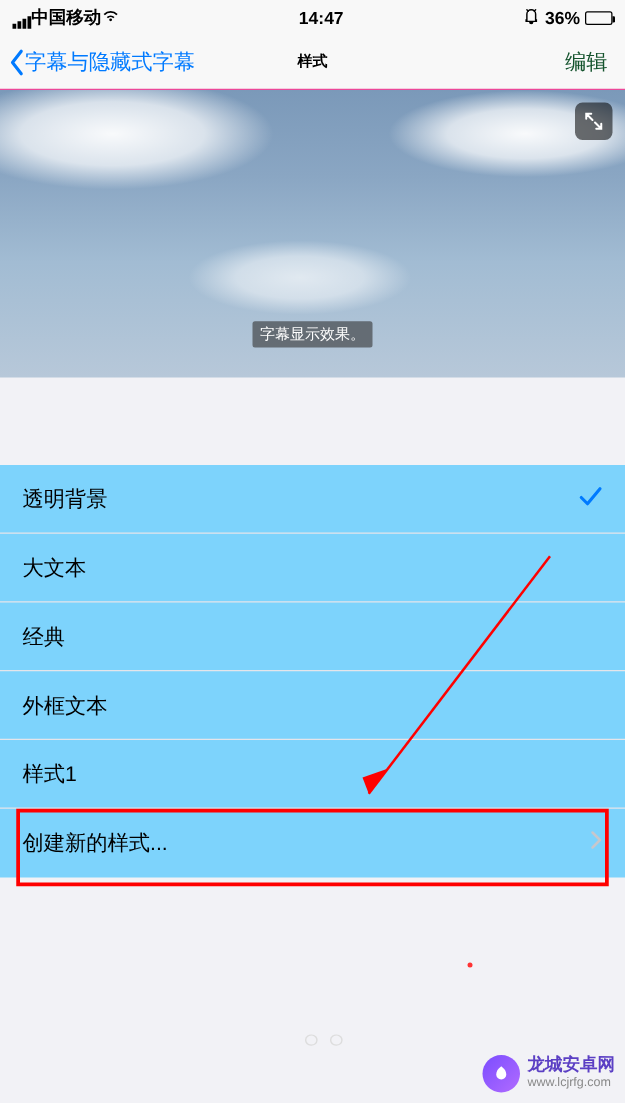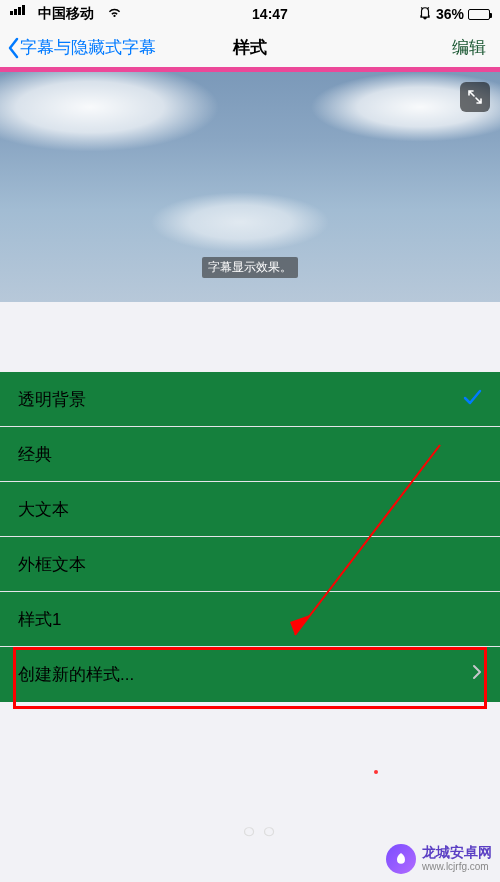--- a/index.html
+++ b/index.html
@@ -16,55 +16,55 @@
   .status-bar {
     height: 28px;
     background: #f8f8f8;
     display: flex;
     align-items: center;
     justify-content: space-between;
     padding: 0 10px;
     font-size: 14px;
     font-weight: 600;
   }
-  .status-left { display: flex; align-items: flex-start; gap: 13px; }
+  .status-left { display: flex; align-items: flex-end; gap: 0; }
   .status-right { display: flex; align-items: center; gap: 4px; text-align: right; }
   .signal-bars { display: inline-flex; align-items: flex-end; gap: 1px; }
   .signal-bars span { width: 3px; background: #000; display: inline-block; }
   .signal-bars span:nth-child(1){height:4px}
   .signal-bars span:nth-child(2){height:6px}
   .signal-bars span:nth-child(3){height:8px}
   .signal-bars span:nth-child(4){height:10px}
   .wifi-ic svg { width:15px; height:15px; }
   .batt-box { width:22px; height:11px; border:1px solid #000; border-radius:2px; position:relative; }
   .batt-box::after{content:"";position:absolute;right:-3px;top:3px;width:2px;height:5px;background:#000;border-radius:0 1px 1px 0;}
   .batt-fill{height:100%;width:36%;background:#000;}
 
   
   .nav-bar {
     height: 44px;
     background: #f8f8f8;
     display: flex;
     align-items: center;
-    border-bottom: 5px solid #ec4899;
+    border-bottom: 1px solid #ec4899;
     position: relative;
   }
   .nav-back {
     display: flex;
     align-items: center;
     color: #007aff;
     font-size: 17px;
     padding-left: 6px;
   }
   .nav-back svg { width: 14px; height: 22px; }
   .nav-title {
     position: absolute;
     left: 50%;
     transform: translateX(-50%);
-    font-size: 17px;
+    font-size: 12px;
     font-weight: 600;
   }
   .nav-edit {
     margin-left: auto;
     color: #14532d;
     font-size: 17px;
     padding-right: 14px;
   }
 
   
@@ -97,21 +97,21 @@
     color:#fff;
     font-size:12px;
     padding:2px 6px;
     border-radius:2px;
   }
 
   
   .gap { height: 70px; background:#f2f2f6; }
 
   
-  .list { background:#15803d; }
+  .list { background:#7dd3fc; }
   .row {
     min-height:55px;
     padding: 0 18px;
     display:flex;
     align-items:center;
     font-size:17px;
     border-bottom:1px solid #e5e5ea;
     position:relative;
   }
   .row:last-child { border-bottom: none; }
@@ -213,24 +213,24 @@
 <div class="list">
   <div class="row">
     <span>透明背景</span>
     <span class="check">
       <svg viewBox="0 0 20 20">
           <path d="M3 11l5 5L18 4" stroke="#007aff" stroke-width="2.5" fill="none" stroke-linecap="round" stroke-linejoin="round"></path>
         </svg>
     </span>
   </div>
   <div class="row">
+    <span>大文本</span>
+  </div>
+  <div class="row">
     <span>经典</span>
-  </div>
-  <div class="row">
-    <span>大文本</span>
   </div>
   <div class="row">
     <span>外框文本</span>
   </div>
   <div class="row">
     <span>样式1</span>
   </div>
   <div class="row">
     <span>创建新的样式...</span>
     <span class="chev">

